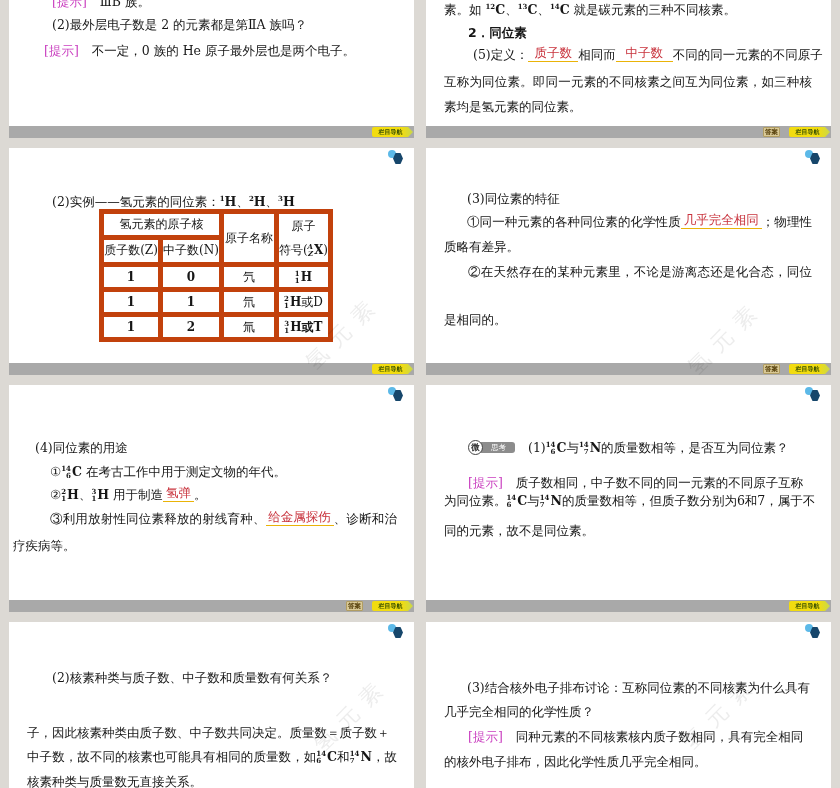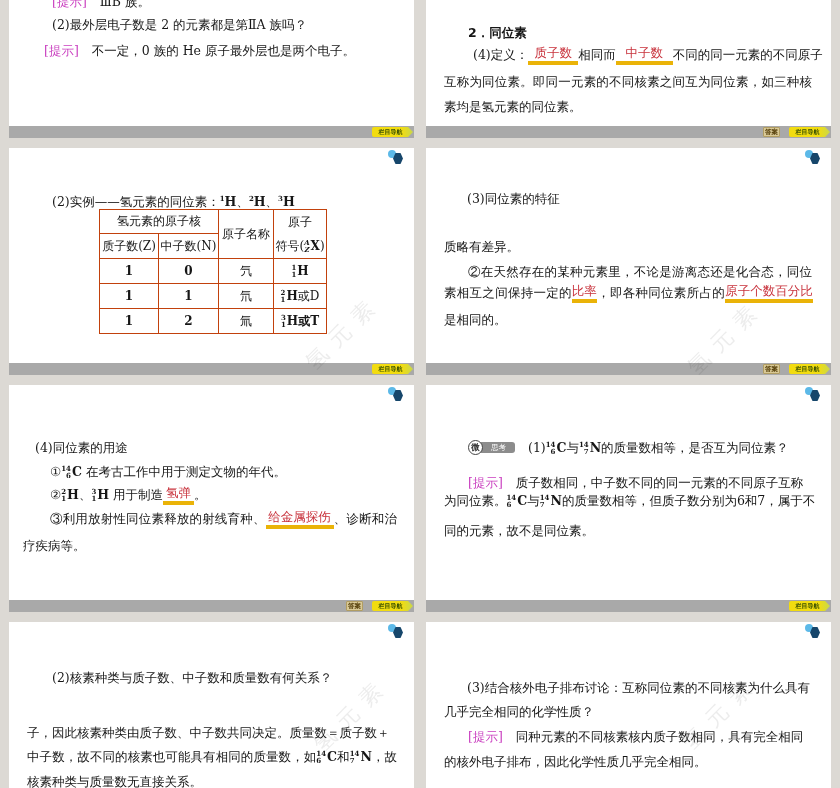--- a/index.html
+++ b/index.html
@@ -10,30 +10,30 @@
 .bar{position:absolute;left:0;top:215px;width:405px;height:12px;background:#a9a9a9}
 .btn-answer{position:absolute;left:337px;top:1px;width:17px;height:10px;background:#d9c996;border:1px solid #b19d62;border-radius:1px;color:#5a440f;font-size:6.5px;line-height:8px;text-align:center;font-weight:bold;font-family:"DejaVu Sans",sans-serif;cursor:pointer}
 .btn-nav{position:absolute;left:363px;top:1px;width:41px;height:10px;background:linear-gradient(90deg,#f2dc10 0%,#f2dc10 72%,#c9d84b 100%);clip-path:polygon(0 0,88% 0,100% 50%,88% 100%,0 100%);border-radius:2px;color:#3b5200;font-size:6px;line-height:10px;text-align:center;padding-right:4px;font-weight:bold;font-family:"DejaVu Sans",sans-serif;cursor:pointer}
 .deco{position:absolute;left:379px;top:2px;width:17px;height:14px}
 .deco .c1{position:absolute;left:0;top:0;width:8px;height:8px;border-radius:50%;background:#5cb9e8}
 .deco .c2{position:absolute;left:5px;top:3px;width:10px;height:11px;background:#16466b;clip-path:polygon(25% 0,75% 0,100% 50%,75% 100%,25% 100%,0 50%)}
 .ln{position:absolute;font-size:12.5px;line-height:16px;white-space:nowrap}
 .ln.full{text-align:justify;text-align-last:justify}
 .hint{color:#c93dbf;margin-right:13px}
 .heading{font-family:"DejaVu Sans","Liberation Sans",sans-serif;font-weight:bold}
-.blank{display:inline-block;border-bottom:4px solid #eab308;line-height:13px;text-align:center;color:#c8323c;text-align-last:center}
+.blank{display:inline-block;border-bottom:1px solid #eab308;line-height:13px;text-align:center;color:#c8323c;text-align-last:center}
 .ans{position:relative;top:-2px}
 .iso{display:inline-block;white-space:nowrap}
 .iso .nums{display:inline-block;vertical-align:-2px;font-size:7px;line-height:7px;text-align:right;font-weight:bold;margin-right:1px}
 .iso .nums span{display:block}
 .iso .sym{font-weight:bold}
 .supel sup{font-size:7px;vertical-align:5px;font-weight:bold;line-height:0}
 .supel .sym{font-weight:bold}
 .tbl{position:absolute;left:90px;top:61px;border-collapse:collapse;font-size:12px}
-.tbl td,.tbl th{border:1px solid #c2410c;text-align:center;font-weight:normal;padding:0;white-space:nowrap}
+.tbl td,.tbl th{border:5px solid #c2410c;text-align:center;font-weight:normal;padding:0;white-space:nowrap}
 .tbl tr.h1 th{height:24px}
 .tbl tr.h2 th{height:25px}
 .tbl tr.r td{height:25px}
 .tbl td.num{font-weight:bold}
 .tbl .stack div{line-height:24px}
 .badge{position:absolute;left:42px;top:55px;width:48px;height:15px}
 .badge .circ{position:absolute;left:0;top:0;width:15px;height:15px;border-radius:50%;border:1.5px solid #444;background:#fff;font-size:8.5px;line-height:12px;text-align:center;font-weight:bold;z-index:2;color:#333}
 .badge .lab{position:absolute;left:9px;top:2px;width:38px;height:11px;background:#8c8c8c;border-radius:0 3px 3px 0;color:#fff;font-size:7.5px;line-height:11px;text-align:center;padding-left:5px}
 .wm{position:absolute;width:100px;height:30px;line-height:30px;text-align:center;font-size:22px;letter-spacing:10px;padding-left:10px;color:rgba(0,0,0,0.075);transform:rotate(-45deg);z-index:5;font-family:"DejaVu Sans",sans-serif;pointer-events:none;white-space:nowrap}
 </style>
@@ -52,25 +52,28 @@
       <span class="hint">[提示]</span><span>不一定，0 族的 He 原子最外层也是两个电子。</span>
     </div>
   </div>
   <div class="bar">
     <span class="btn-nav">栏目导航</span>
   </div>
 </div>
 
 <div class="slide" style="left:426px;top:-89px">
   <div class="content">
+    <div class="ln" style="left:18px;top:91px">
+      <span>素。如 </span><span class="supel"><sup>12</sup><span class="sym">C</span></span><span>、</span><span class="supel"><sup>13</sup><span class="sym">C</span></span><span>、</span><span class="supel"><sup>14</sup><span class="sym">C</span></span><span> 就是碳元素的三种不同核素。</span>
+    </div>
     <div class="ln" style="left:42px;top:114px">
       <span class="heading">2．同位素</span>
     </div>
     <div class="ln full" style="left:47px;top:136px;width:337px">
-      <span>(4)定义：</span><span class="blank" style="width:50px"><span class="ans">质子数</span></span><span>相同而</span><span class="blank" style="width:57px"><span class="ans">中子数</span></span><span>不同的同一元素的不同原子</span>
+      <span>(5)定义：</span><span class="blank" style="width:50px"><span class="ans">质子数</span></span><span>相同而</span><span class="blank" style="width:57px"><span class="ans">中子数</span></span><span>不同的同一元素的不同原子</span>
     </div>
     <div class="ln full" style="left:18px;top:163px;width:368px">
       <span>互称为同位素。即同一元素的不同核素之间互为同位素，如三种核</span>
     </div>
     <div class="ln" style="left:18px;top:188px">
       <span>素均是氢元素的同位素。</span>
     </div>
   </div>
   <div class="bar">
     <span class="btn-answer">答案</span>
@@ -135,29 +138,29 @@
 
 <div class="slide" style="left:426px;top:148px">
   <div class="content">
     <div class="deco">
         <span class="c1"></span>
         <span class="c2"></span>
       </div>
     <div class="ln" style="left:41px;top:43px">
       <span>(3)同位素的特征</span>
     </div>
+    <div class="ln full" style="left:41px;top:66px;width:345px">
+      <span>①同一种元素的各种同位素的化学性质</span><span class="blank" style="width:81px"><span class="ans">几乎完全相同</span></span><span>；物理性</span>
+    </div>
     <div class="ln" style="left:18px;top:91px">
       <span>质略有差异。</span>
     </div>
     <div class="ln full" style="left:42px;top:116px;width:344px">
       <span>②在天然存在的某种元素里，不论是游离态还是化合态，同位</span>
     </div>
-    <div class="ln full" style="left:18px;top:137px;width:369px">
-      <span>素相互之间保持一定的</span><span class="blank" style="width:25px"><span class="ans">比率</span></span><span>，即各种同位素所占的</span><span class="blank" style="width:88px"><span class="ans">原子个数百分比</span></span>
-    </div>
     <div class="ln" style="left:18px;top:164px">
       <span>是相同的。</span>
     </div>
   </div>
   <div class="bar">
     <span class="btn-answer">答案</span>
     <span class="btn-nav">栏目导航</span>
   </div>
 </div>
 
@@ -172,21 +175,21 @@
     </div>
     <div class="ln" style="left:41px;top:79px">
       <span>①</span><span class="iso"><span class="nums"><span>14</span><span>6</span></span><span class="sym">C</span></span><span> 在考古工作中用于测定文物的年代。</span>
     </div>
     <div class="ln" style="left:41px;top:102px">
       <span>②</span><span class="iso"><span class="nums"><span>2</span><span>1</span></span><span class="sym">H</span></span><span>、</span><span class="iso"><span class="nums"><span>3</span><span>1</span></span><span class="sym">H</span></span><span> 用于制造</span><span class="blank" style="width:31px"><span class="ans">氢弹</span></span><span>。</span>
     </div>
     <div class="ln full" style="left:41px;top:126px;width:347px">
       <span>③利用放射性同位素释放的射线育种、</span><span class="blank" style="width:68px"><span class="ans">给金属探伤</span></span><span>、诊断和治</span>
     </div>
-    <div class="ln" style="left:14px;top:153px">
+    <div class="ln" style="left:4px;top:153px">
       <span>疗疾病等。</span>
     </div>
   </div>
   <div class="bar">
     <span class="btn-answer">答案</span>
     <span class="btn-nav">栏目导航</span>
   </div>
 </div>
 
 <div class="slide" style="left:426px;top:385px">

